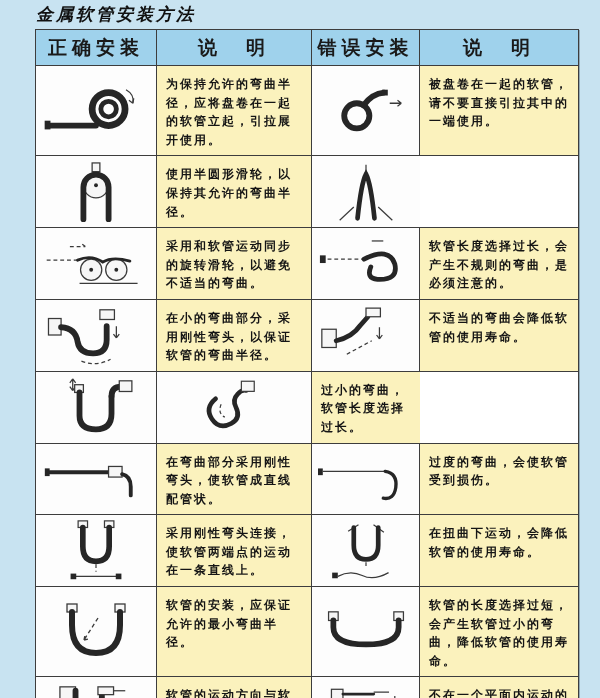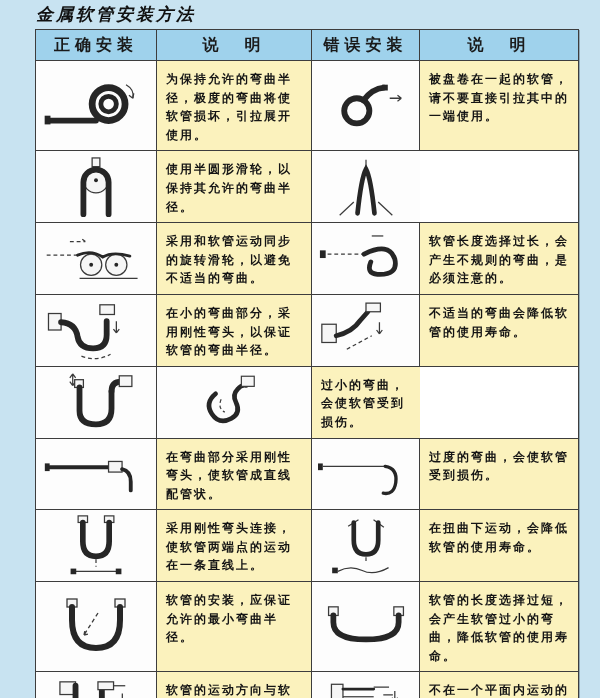--- a/index.html
+++ b/index.html
@@ -31,21 +31,21 @@
   .thead {
     display:grid;
     grid-template-columns:121px 155px 108px 158px;
     background:#9fd2ec;
     border-bottom:1px solid #3d3d3d;
   }
   .th {
     padding:5px 0 4px 0;
     text-align:center;
     font-weight:bold;
-    font-size:16px;
+    font-size:19px;
     letter-spacing:5px;
     border-right:1px solid #3d3d3d;
   }
   .th:last-child { border-right:none; }
   .row {
     display:grid;
     grid-template-columns:121px 155px 108px 158px;
     border-bottom:1px solid #3d3d3d;
   }
   .row:last-child { border-bottom:none; }
@@ -93,21 +93,21 @@
       <div class="cell img-cell">
         <svg width="108" height="62" viewBox="0 0 110 64">
           <circle class="hose" cx="68" cy="30" r="17" stroke-width="7"></circle>
           <circle class="hose" cx="68" cy="30" r="8" stroke-width="5"></circle>
           <path class="hose" d="M6,47 H55" stroke-width="6"></path>
           <rect class="solid" x="2" y="42" width="6" height="9"></rect>
           <path class="thin" d="M86,10 q9,5 7,14"></path>
           <path class="thin" d="M93,24 l-4,-3 m4,3 l1,-5"></path>
         </svg>
       </div>
-      <div class="cell desc-cell">为保持允许的弯曲半径，极度的弯曲将使软管损坏，引拉展开使用。</div>
+      <div class="cell desc-cell">为保持允许的弯曲半径，应将盘卷在一起的软管立起，引拉展开使用。</div>
       <div class="cell img-cell">
         <svg width="94" height="62" viewBox="0 0 95 64">
           <circle class="hose" cx="38" cy="37" r="13" stroke-width="6"></circle>
           <path class="hose" d="M45,26 Q54,14 66,13" stroke-width="6"></path>
           <rect class="solid" x="64" y="10" width="6" height="6"></rect>
           <path class="thin" d="M72,24 h12 m0,0 l-4,-3 m4,3 l-4,3"></path>
         </svg>
       </div>
       <div class="cell desc-cell">被盘卷在一起的软管，请不要直接引拉其中的一端使用。</div>
     </div>
@@ -190,21 +190,21 @@
           <rect class="fit" x="74" y="6" width="13" height="11"></rect>
         </svg>
       </div>
       <div class="cell img-cell">
         <svg width="92" height="62" viewBox="0 0 100 66">
           <path class="hose" d="M30,24 Q18,34 26,46 Q34,58 47,51 Q58,45 52,33 Q48,25 54,19 Q58,14 63,15" stroke-width="5"></path>
           <rect class="fit" x="58" y="5" width="14" height="11"></rect>
           <path class="dash" d="M36,30 Q32,40 40,44"></path>
         </svg>
       </div>
-      <div class="cell desc-cell">过小的弯曲，会使软管受到损伤。</div>
+      <div class="cell desc-cell">过小的弯曲，软管长度选择过长。</div>
     </div>
 
     <div class="row" style="min-height:66px">
       <div class="cell img-cell">
         <svg width="108" height="56" viewBox="0 0 110 58">
           <rect class="solid" x="2" y="18" width="5" height="8"></rect>
           <path class="hose" d="M7,22 H72" stroke-width="4"></path>
           <rect class="fit" x="68" y="16" width="14" height="11"></rect>
           <path class="hose" d="M82,24 q9,2 9,13 v9" stroke-width="4"></path>
         </svg>

